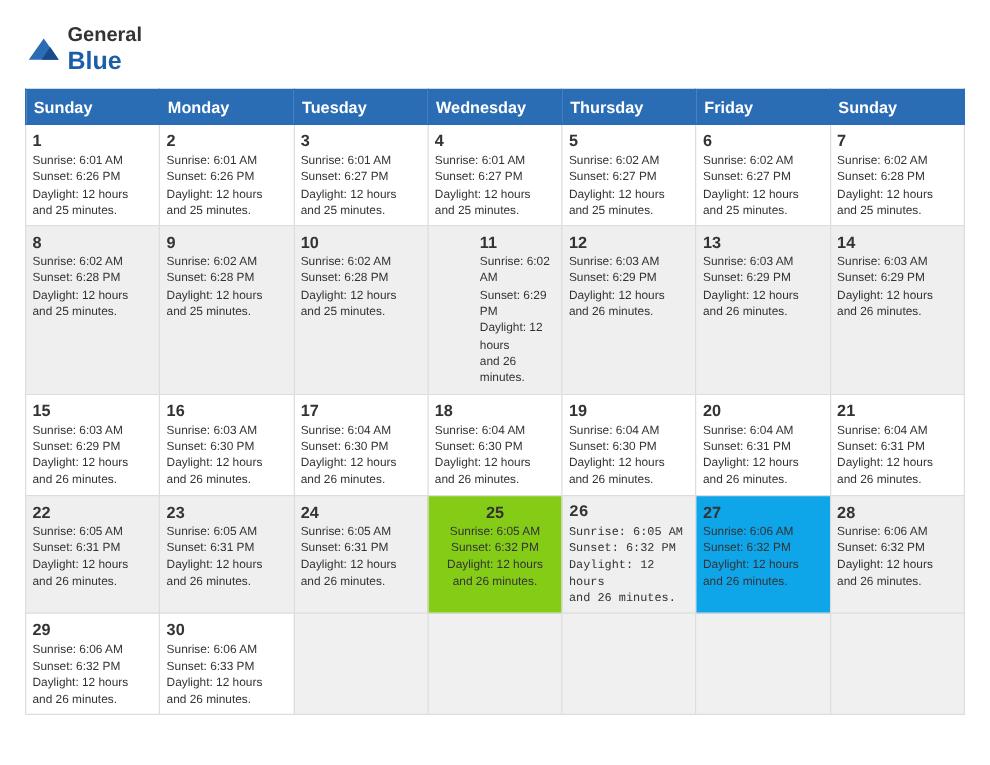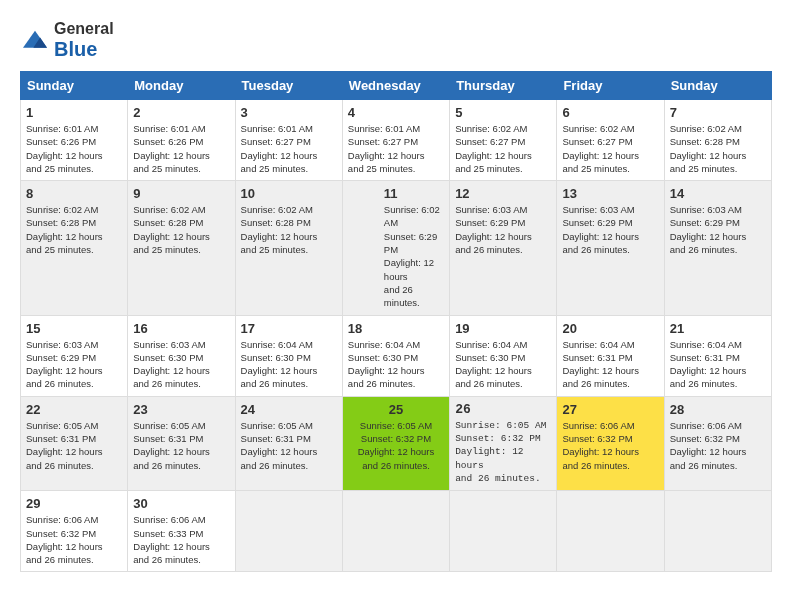--- a/index.html
+++ b/index.html
@@ -298,21 +298,21 @@
 Daylight: 12 hours
 and 26 minutes.</div>
         </td>
         <td style="background-color: rgb(239, 239, 239); font-family: Liberation Mono, monospace;">
           <span class="day-number">26</span>
           <div class="day-info" style="white-space: pre-line;">Sunrise: 6:05 AM
 Sunset: 6:32 PM
 Daylight: 12 hours
 and 26 minutes.</div>
         </td>
-        <td style="background-color: #fde047;">
+        <td style="background-color: #0ea5e9;">
           <span class="day-number">27</span>
           <div class="day-info" style="white-space: pre-line;">Sunrise: 6:06 AM
 Sunset: 6:32 PM
 Daylight: 12 hours
 and 26 minutes.</div>
         </td>
         <td style="background-color: rgb(239, 239, 239);">
           <span class="day-number">28</span>
           <div class="day-info" style="white-space: pre-line;">Sunrise: 6:06 AM
 Sunset: 6:32 PM

